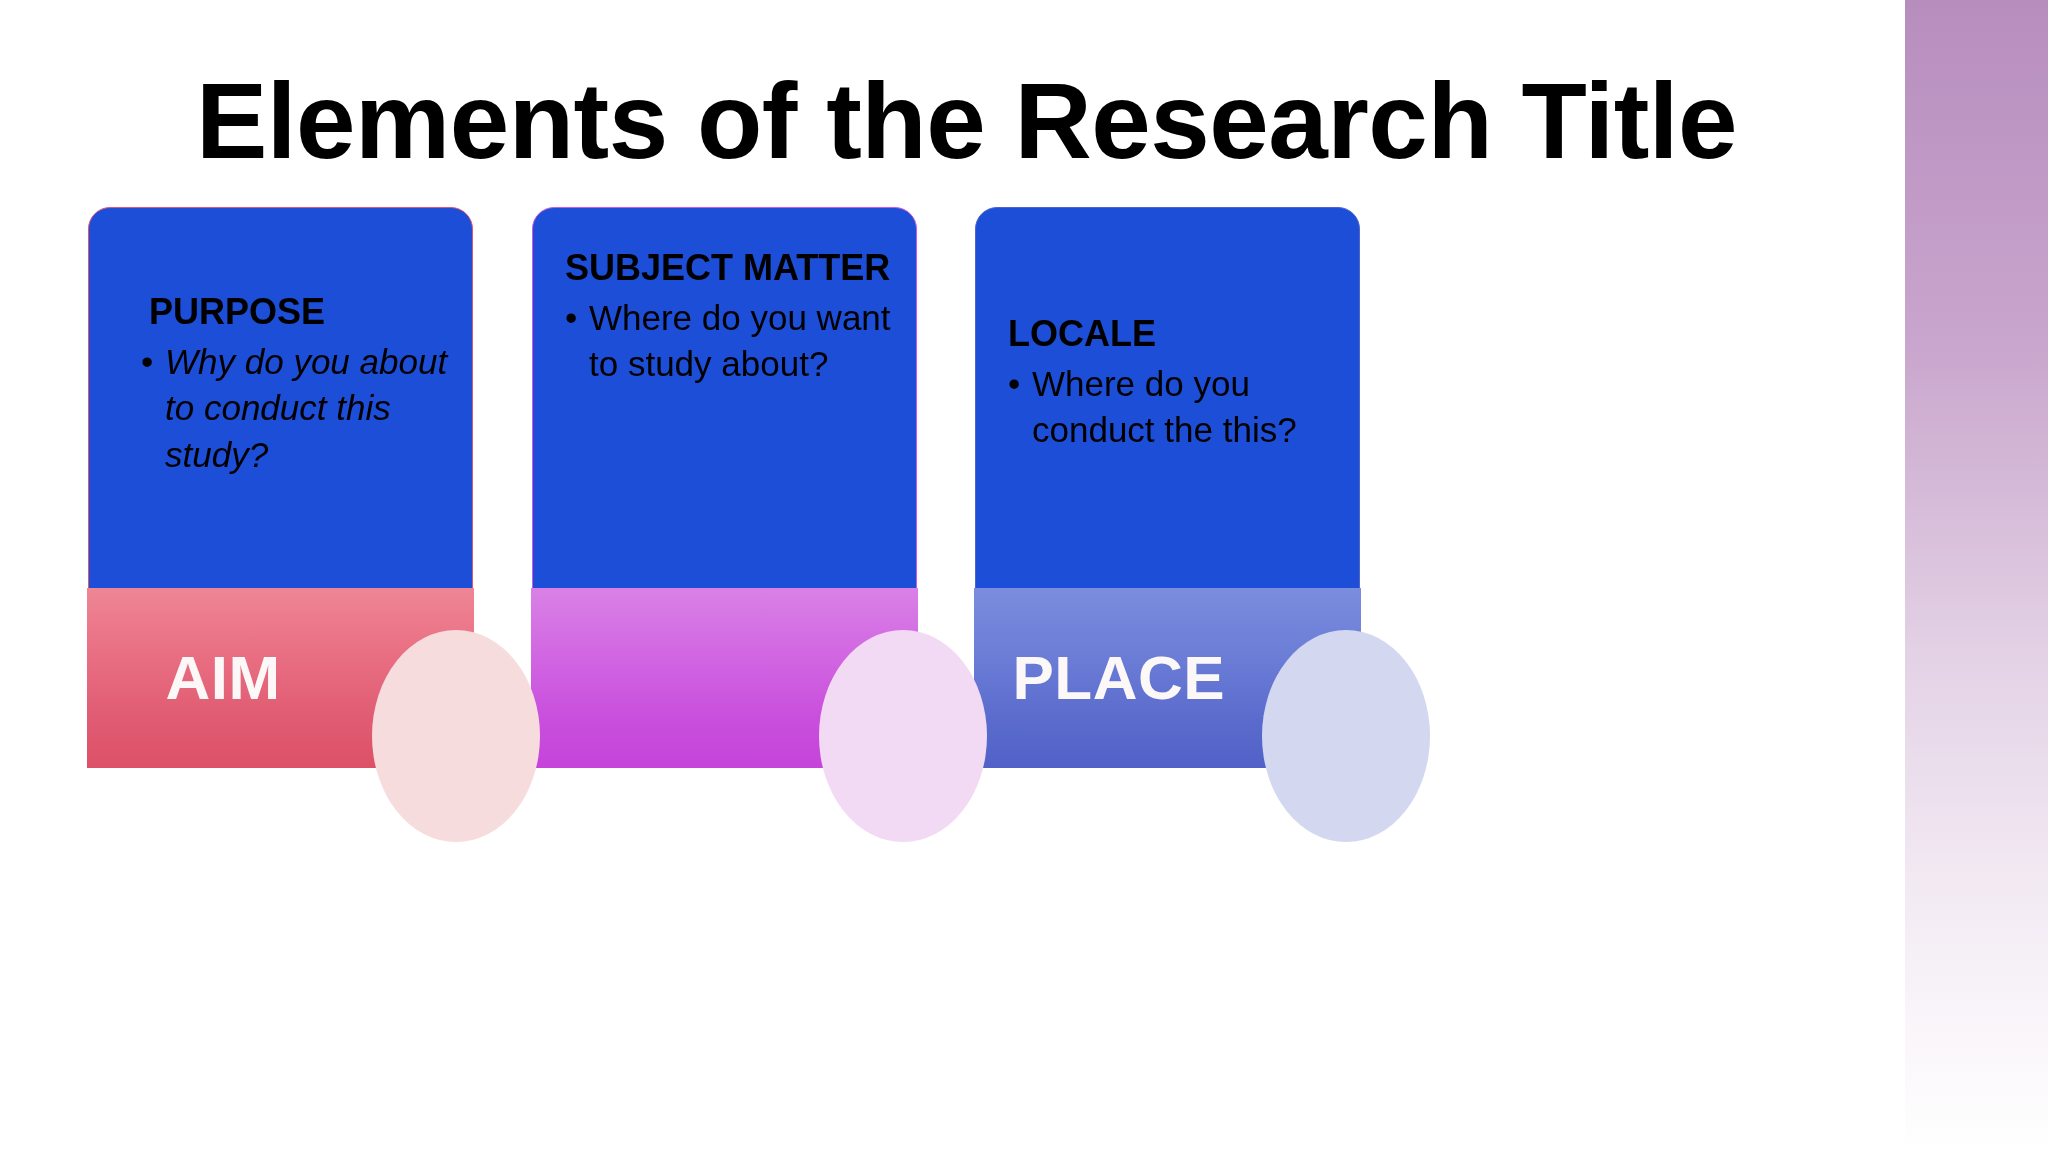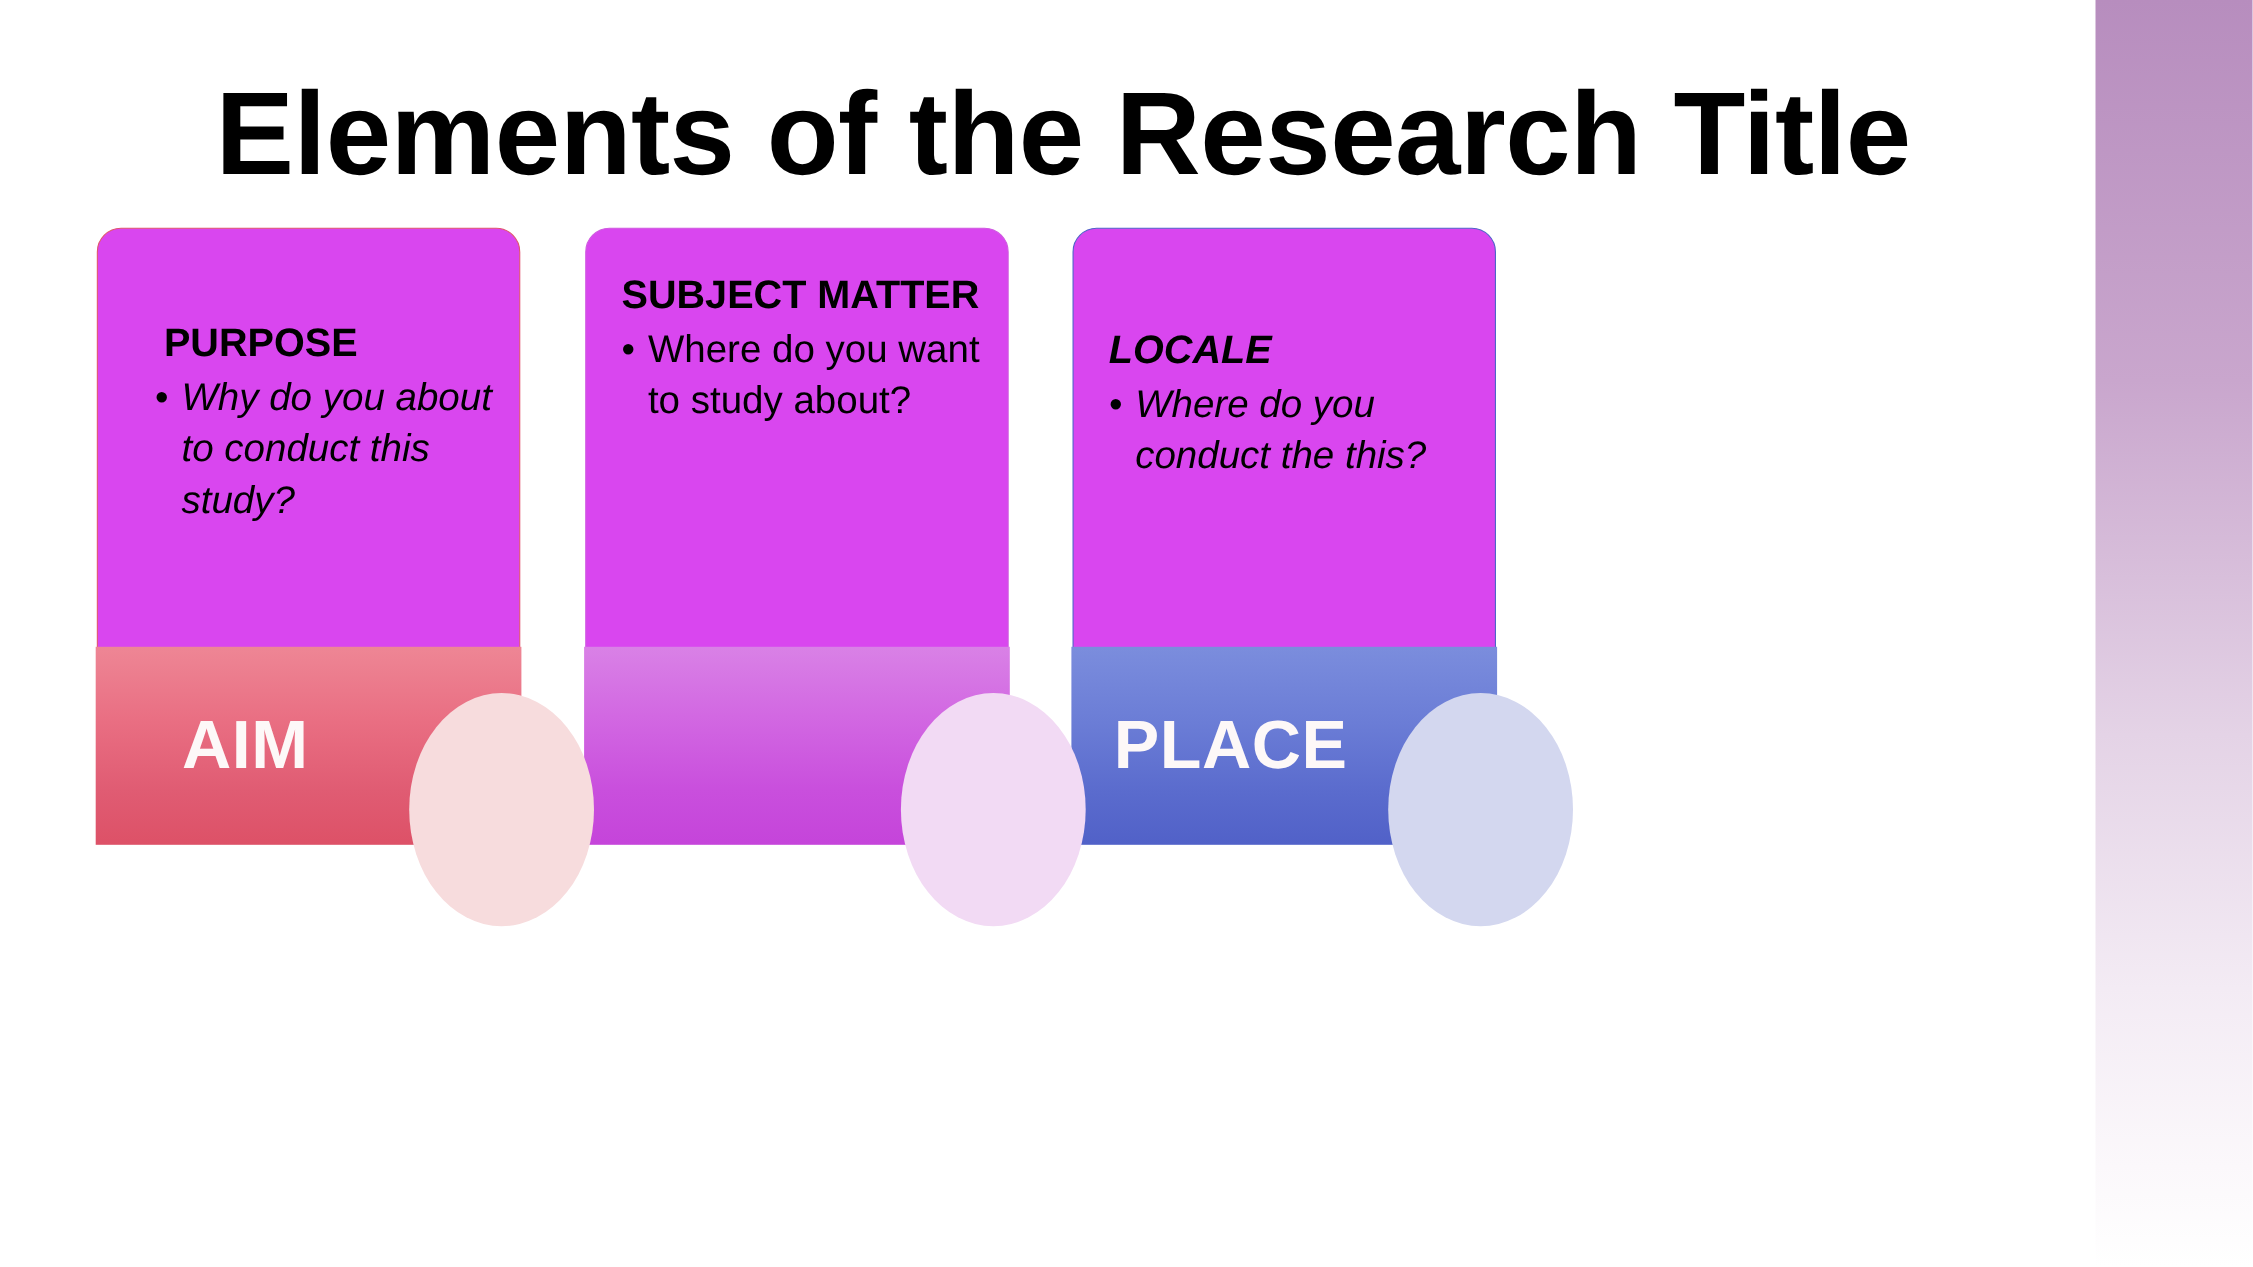--- a/index.html
+++ b/index.html
@@ -48,40 +48,40 @@
     left: 0;
     top: 0;
     width: 100%;
     height: 100%;
   }
   .card {
     position: absolute;
     top: 207px;
     width: 385px;
     height: 560px;
-    background: #d946ef;
+    background: #1d4ed8;
     border-style: solid;
     border-width: 1.6px;
     border-radius: 22px 22px 0 0;
     box-sizing: border-box;
   }
   .card-1 { left: 88px;  border-color: #e0566f; }
   .card-2 { left: 532px; border-color: #cf5ae0; }
   .card-3 { left: 975px; border-color: #5063c9; }
 
   .card-body {
     position: absolute;
     left: 0;
     right: 0;
     padding: 0 18px 0 24px;
     box-sizing: border-box;
   }
   .card-1 .card-body { top: 82px;  padding-left: 52px; padding-right: 10px; }
   .card-2 .card-body { top: 38px;  padding-left: 32px; padding-right: 12px; }
-  .card-3 .card-body { top: 88px;  padding-left: 32px; padding-right: 12px; font-style: italic; }
+  .card-3 .card-body { top: 104px;  padding-left: 32px; padding-right: 12px; }
 
   .card-heading {
     font-size: 36px;
     font-weight: bold;
     color: #000000;
     line-height: 1.22;
     margin: 0 0 5px 0;
     white-space: pre-line;
   }
   .card-1 .card-heading { padding-left: 8px; }

